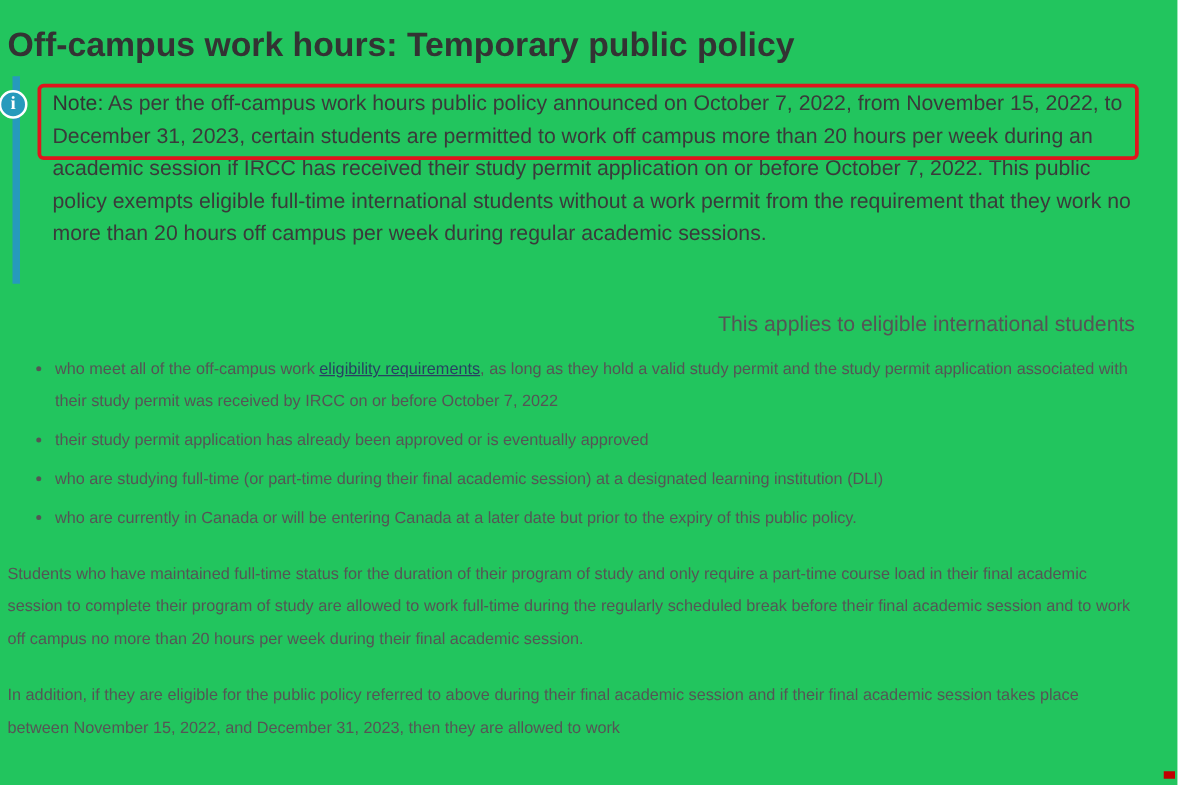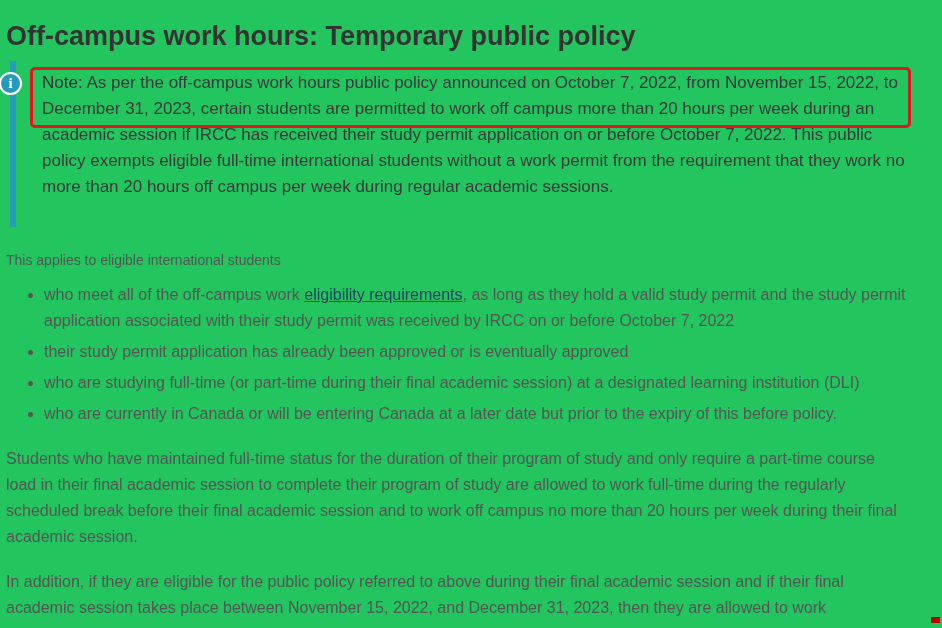--- a/index.html
+++ b/index.html
@@ -55,33 +55,34 @@
     left: 30px;
     top: 67px;
     width: 881px;
     height: 61px;
     border: 3px solid #e0161d;
     border-radius: 5px;
     pointer-events: none;
   }
   .intro-paragraph {
     margin: 20px 34px 0 6px;
-    font-size: 14px;
+    font-size: 17px;
     line-height: 26px;
+    text-align: right;
   }
   .bullet-list {
     margin: 9px 34px 0 6px;
     padding-left: 38px;
-    font-size: 16px;
+    font-size: 13px;
     line-height: 26px;
   }
   .bullet-list li { margin-bottom: 5px; }
   .body-paragraph {
     margin: 19px 34px 0 6px;
-    font-size: 16px;
+    font-size: 13px;
     line-height: 26px;
   }
   .inline-link {
     color: #284162;
     text-decoration: underline;
     cursor: pointer;
   }
   .corner-mark {
     position: absolute;
     left: 931px;
@@ -106,21 +107,21 @@
   </div>
 
   <div class="annotation-rect"></div>
 
   <p class="intro-paragraph">This applies to eligible international students</p>
 
   <ul class="bullet-list">
     <li><span>who meet all of the off-campus work </span><a class="inline-link">eligibility requirements</a><span>, as long as they hold a valid study permit and the study permit application associated with their study permit was received by IRCC on or before October 7, 2022</span></li>
     <li><span>their study permit application has already been approved or is eventually approved</span></li>
     <li><span>who are studying full-time (or part-time during their final academic session) at a designated learning institution (DLI)</span></li>
-    <li><span>who are currently in Canada or will be entering Canada at a later date but prior to the expiry of this before policy.</span></li>
+    <li><span>who are currently in Canada or will be entering Canada at a later date but prior to the expiry of this public policy.</span></li>
   </ul>
 
   <p class="body-paragraph">Students who have maintained full-time status for the duration of their program of study and only require a part-time course load in their final academic session to complete their program of study are allowed to work full-time during the regularly scheduled break before their final academic session and to work off campus no more than 20 hours per week during their final academic session.</p>
 
   <p class="body-paragraph"><span>In addition, if they are eligible for the public policy referred to above during their final academic session and if their final academic session takes place between November 15, 2022, and December 31, 2023, then they are allowed to work </span></p>
 
   <div class="corner-mark"></div>
 
 </div>
 

